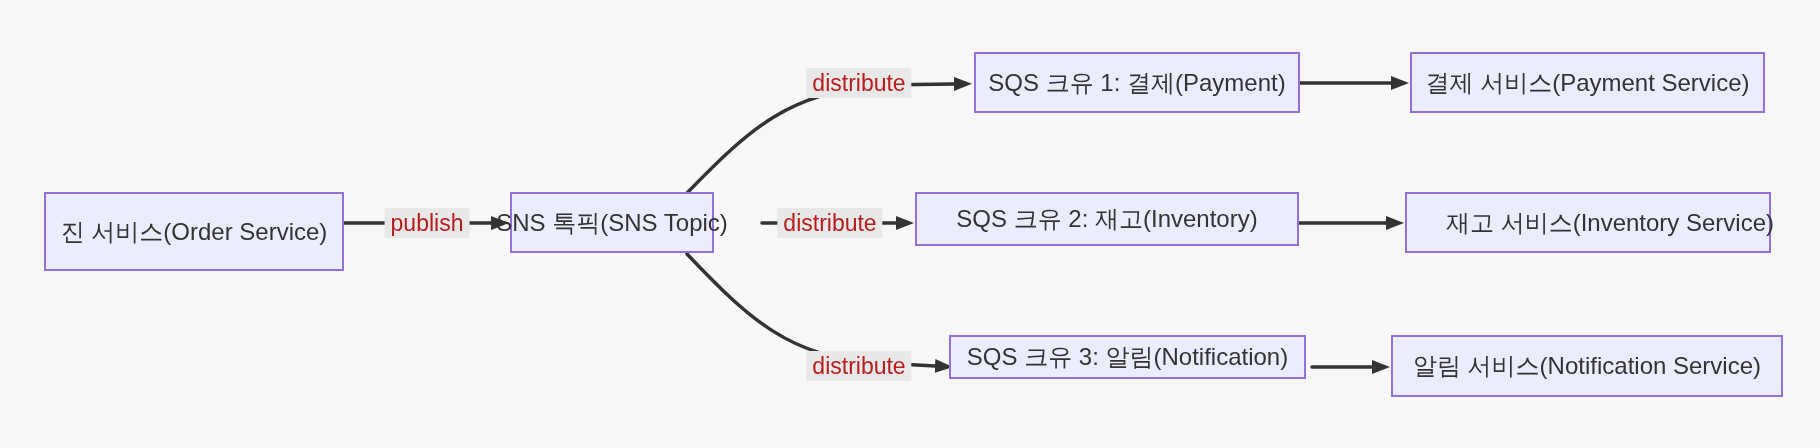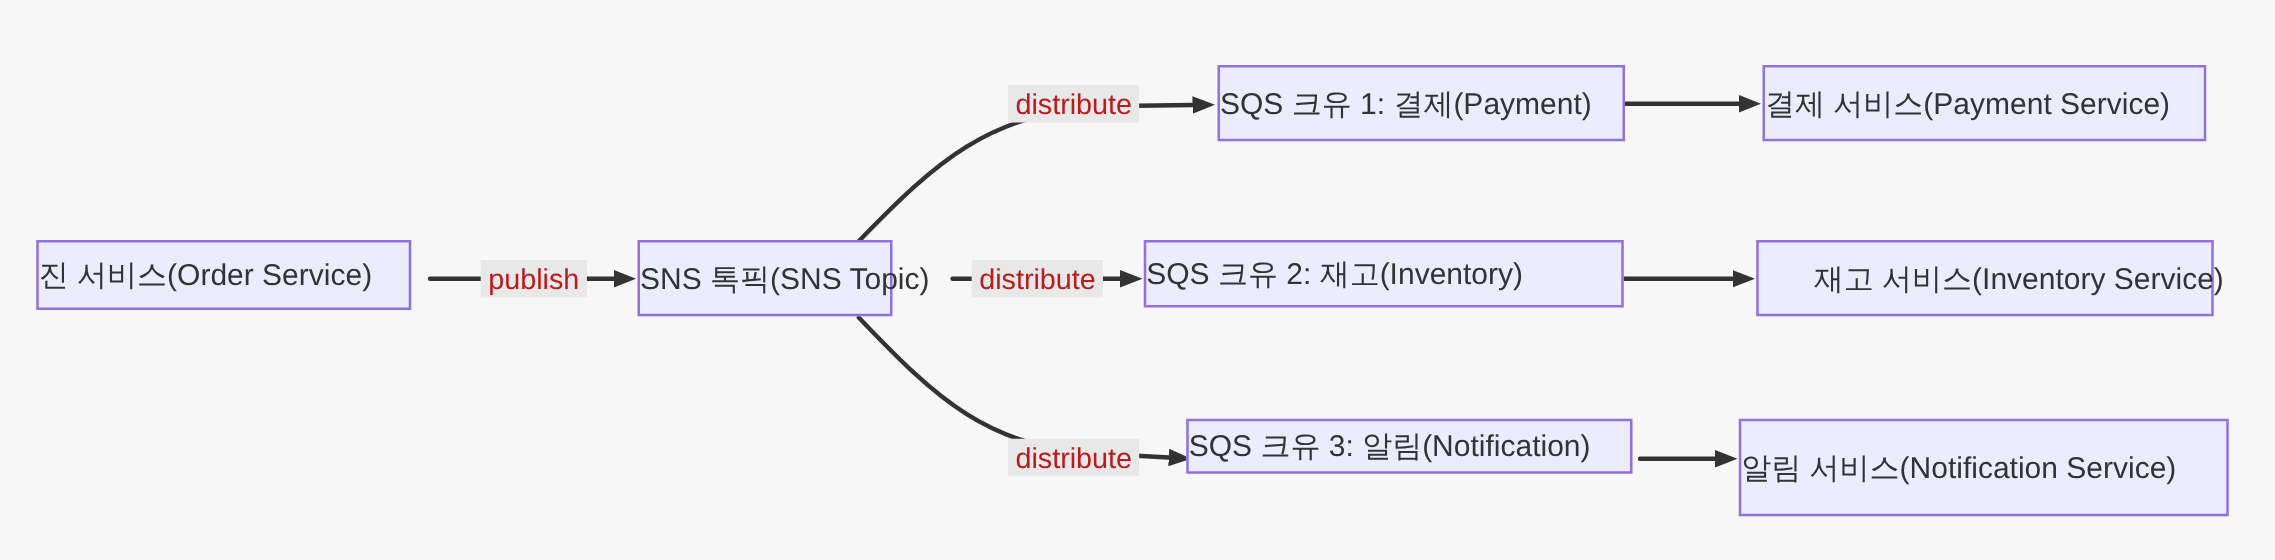--- a/index.html
+++ b/index.html
@@ -18,21 +18,21 @@
     position: absolute; left: 0; top: 0;
     width: 1820px; height: 448px;
   }
   .node {
     position: absolute;
     box-sizing: border-box;
     background: #ececff;
     border: 2px solid #9370db;
     display: flex;
     align-items: center;
-    justify-content: flex-start;
+    justify-content: center;
     font-size: 24px;
     white-space: nowrap;
     z-index: 2;
   }
   .edge-label {
     position: absolute;
     transform: translate(-50%, -50%);
     background: #e8e8e8;
     color: #b91c1c;
     font-size: 23px;
@@ -57,21 +57,21 @@
       <path d="M 344 223 H 491" marker-end="url(#arrow)"></path>
       <path d="M 687 193 C 750 128 790 92 880 85 L 954 84" marker-end="url(#arrow)"></path>
       <path d="M 762 223 H 896" marker-end="url(#arrow)"></path>
       <path d="M 687 254 C 750 320 790 358 880 363 L 935 366" marker-end="url(#arrow)"></path>
       <path d="M 1300 83 H 1391" marker-end="url(#arrow)"></path>
       <path d="M 1299 223 H 1386" marker-end="url(#arrow)"></path>
       <path d="M 1312 367 H 1372" marker-end="url(#arrow)"></path>
     </g>
   </svg>
 
-  <div class="node" style="left:29px; top:192px; width:300px; height:56px;">
+  <div class="node" style="left:44px; top:192px; width:300px; height:79px;">
     <span>진 서비스(Order Service)</span>
   </div>
 
   <div class="node" style="left:510px; top:192px; width:204px; height:61px;">
     <span>SNS 톡픽(SNS Topic)</span>
   </div>
 
   <div class="node" style="left:974px; top:52px; width:326px; height:61px;">
     <span>SQS 크유 1: 결제(Payment)</span>
   </div>
@@ -85,21 +85,21 @@
   </div>
 
   <div class="node" style="left:1410px; top:52px; width:355px; height:61px;">
     <span>결제 서비스(Payment Service)</span>
   </div>
 
   <div class="node" style="left:1405px; top:192px; width:366px; height:61px;padding-left:44px;">
     <span>재고 서비스(Inventory Service)</span>
   </div>
 
-  <div class="node" style="left:1391px; top:335px; width:392px; height:78px;">
+  <div class="node" style="left:1391px; top:335px; width:392px; height:62px;">
     <span>알림 서비스(Notification Service)</span>
   </div>
 
   <div class="edge-label" style="left:427px; top:223px;">publish</div>
 
   <div class="edge-label" style="left:859px; top:83px;">distribute</div>
 
   <div class="edge-label" style="left:830px; top:223px;">distribute</div>
 
   <div class="edge-label" style="left:859px; top:366px;">distribute</div>

